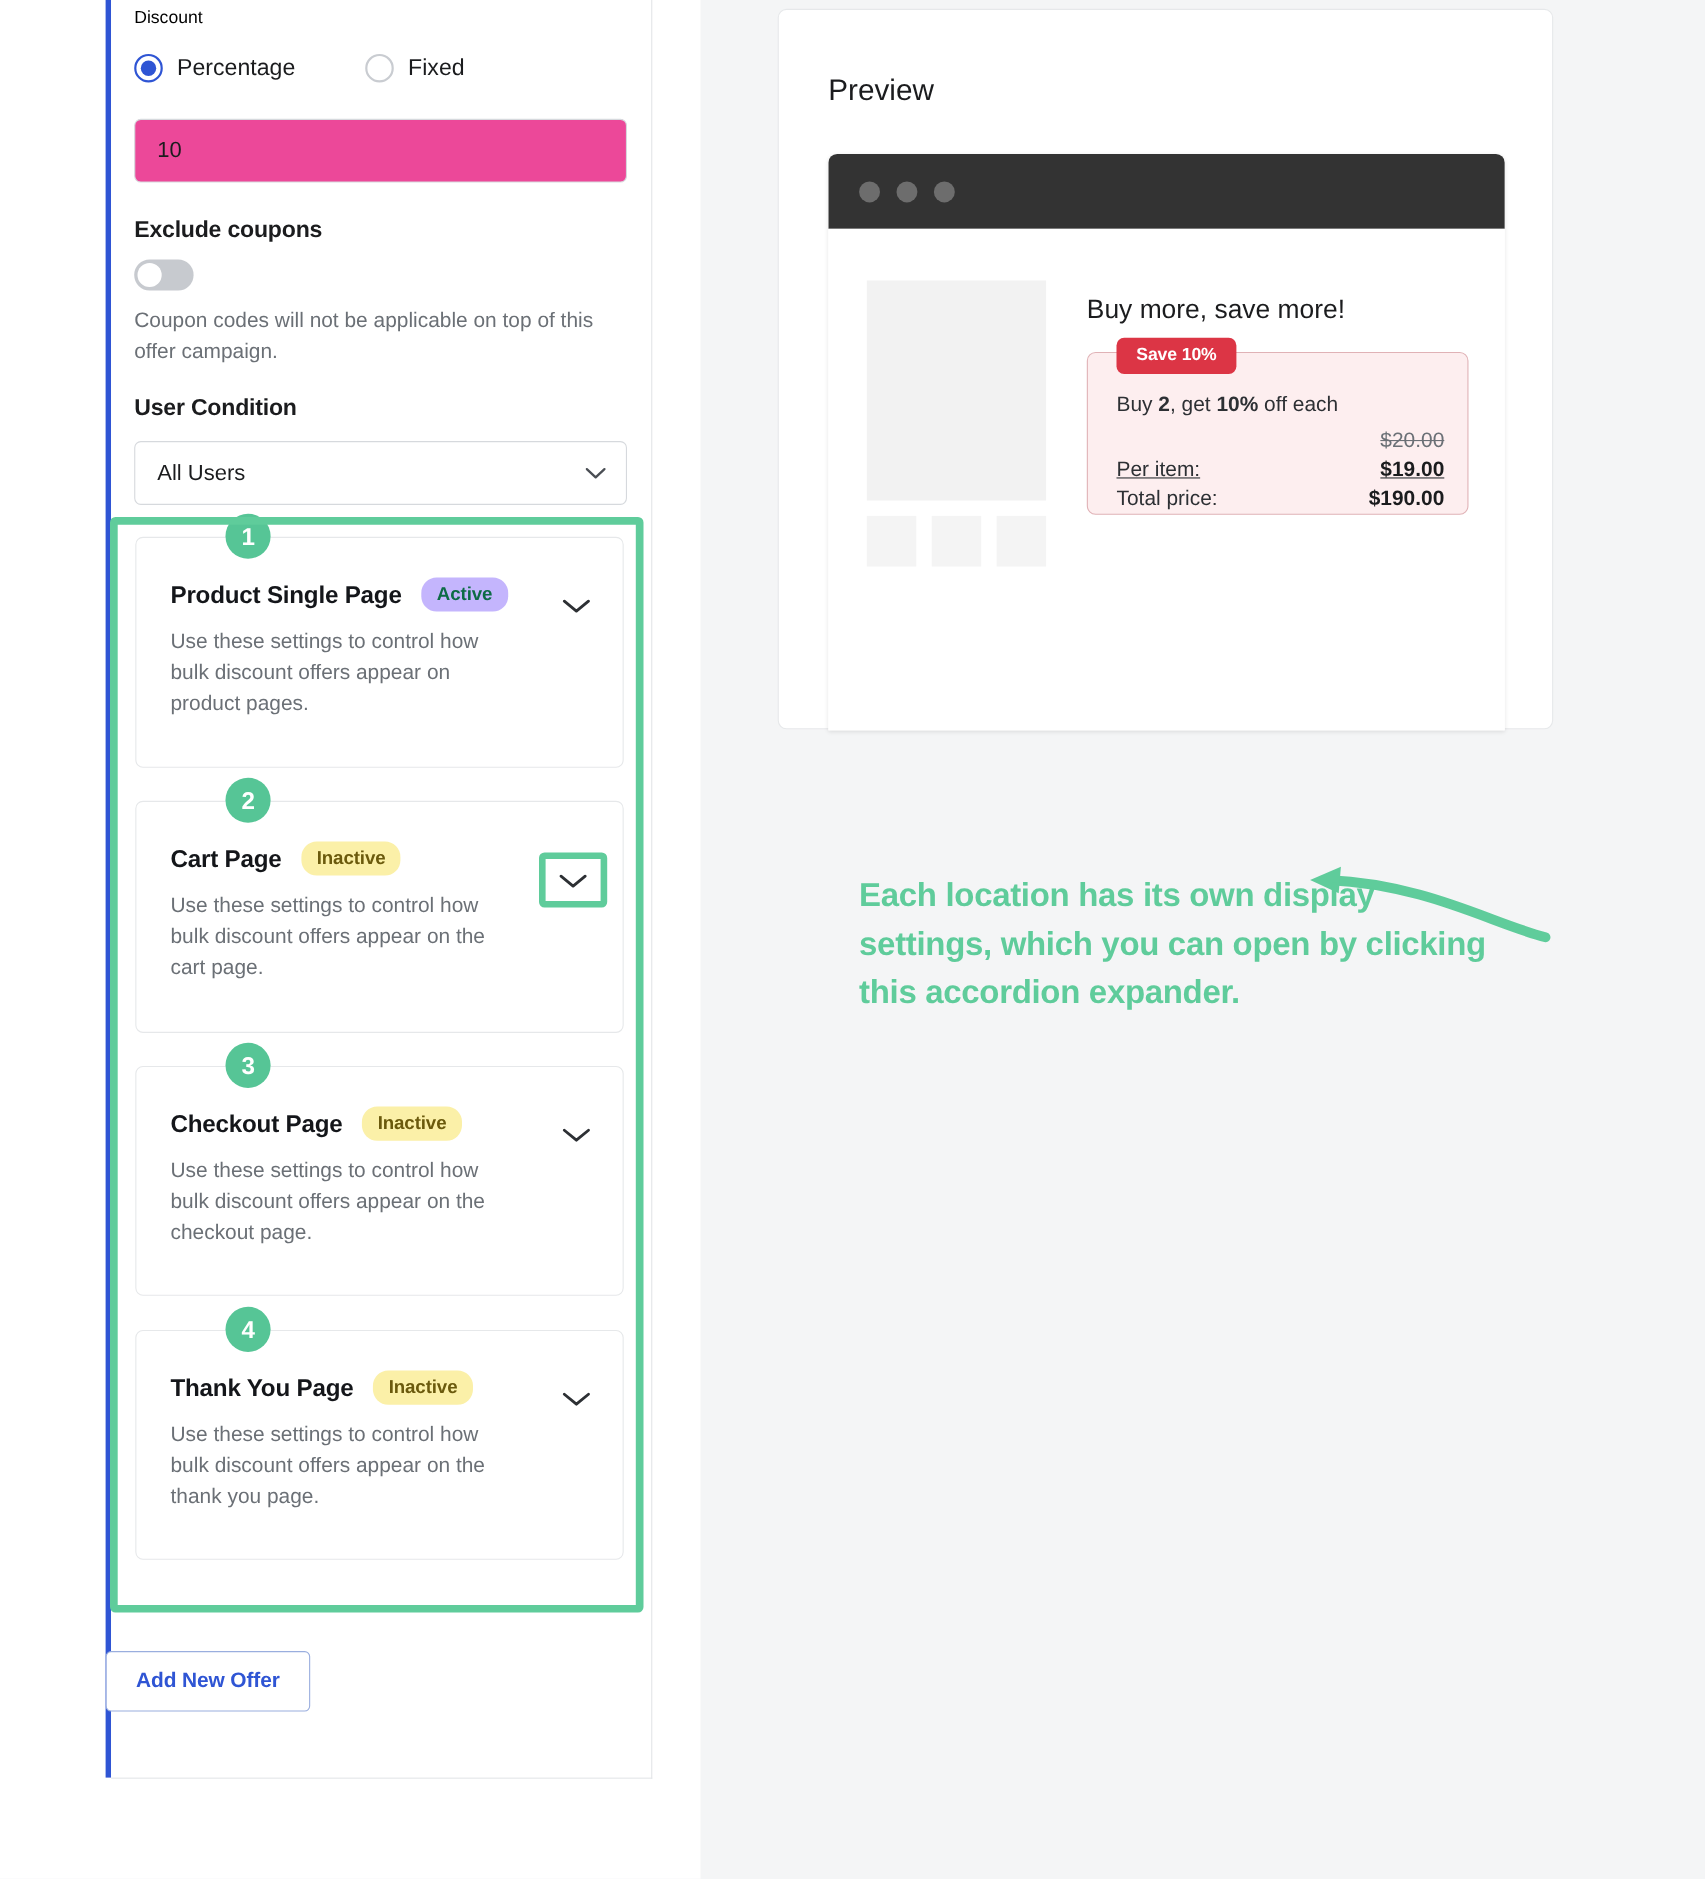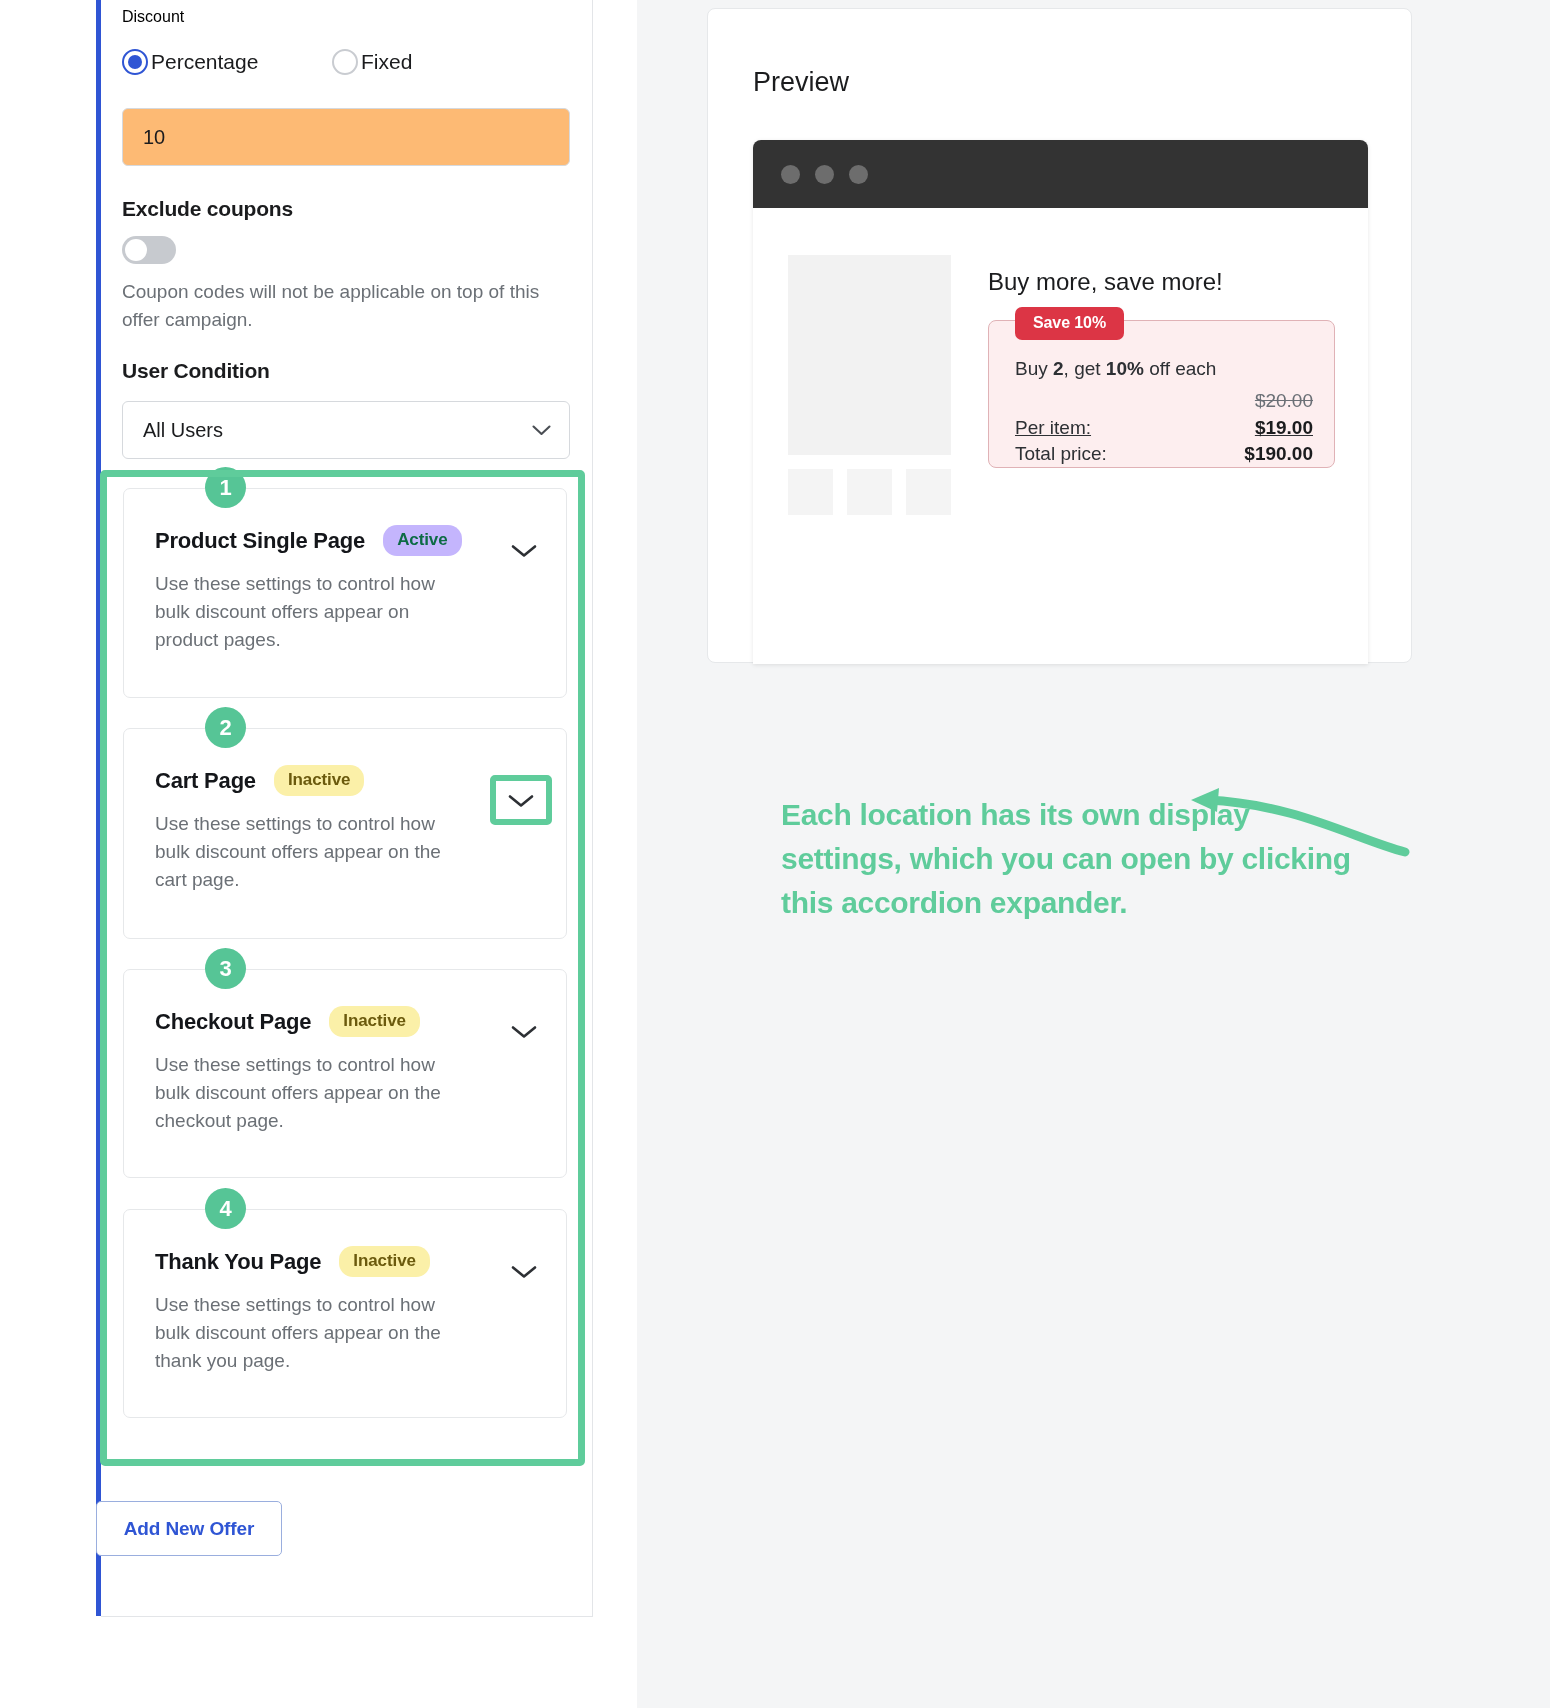--- a/index.html
+++ b/index.html
@@ -30,38 +30,38 @@
     border-bottom: 1px solid #e3e5e8;
   }
 
   .field-label {
     font-size: 21px; font-weight: bold; color: #1b1c1e;
     letter-spacing: -0.2px;
   }
 
   
   .radio-row { display: flex; align-items: center; gap: 0; }
-  .radio-opt { display: flex; align-items: center; gap: 3px; text-align: center; }
+  .radio-opt { display: flex; align-items: center; gap: 13px; text-align: center; }
   .radio {
     width: 26px; height: 26px; border-radius: 50%;
     border: 2px solid #c9ccd1; background: #fff;
     display: flex; align-items: center; justify-content: center;
     flex: none;
   }
   .radio.checked { border: 2px solid #2f55d4; }
   .radio.checked::after {
     content: ""; width: 14px; height: 14px; border-radius: 50%;
     background: #2f55d4;
   }
   .radio-label { font-size: 21px; color: #1b1c1e; }
 
   .text-input {
     width: 448px; height: 58px;
     border: 1px solid #d6d9dd; border-radius: 6px;
-    background: #fdba74;
+    background: #ec4899;
     font-size: 20px; color: #1b1c1e;
     padding: 0 20px; display: flex; align-items: center;
   }
 
   
   .toggle {
     width: 54px; height: 28px; border-radius: 14px;
     background: #c7cacf; position: relative;
   }
   .toggle::after {

